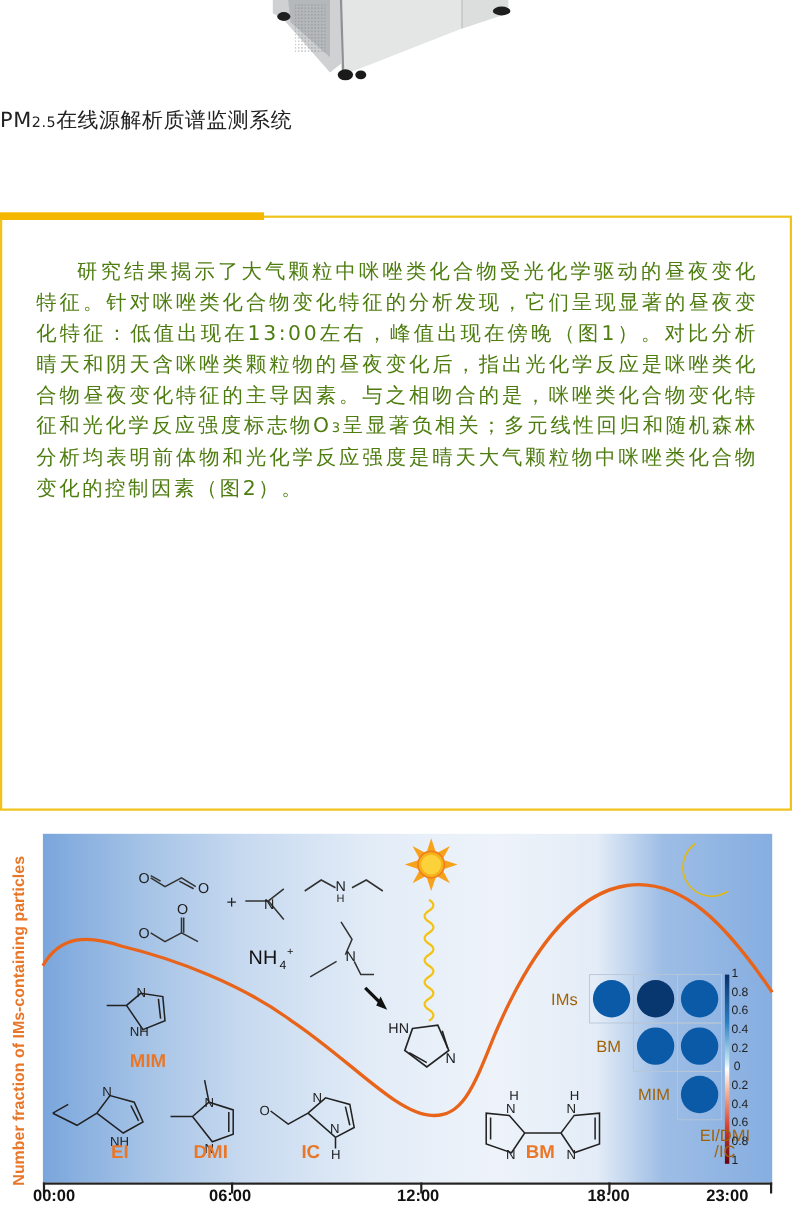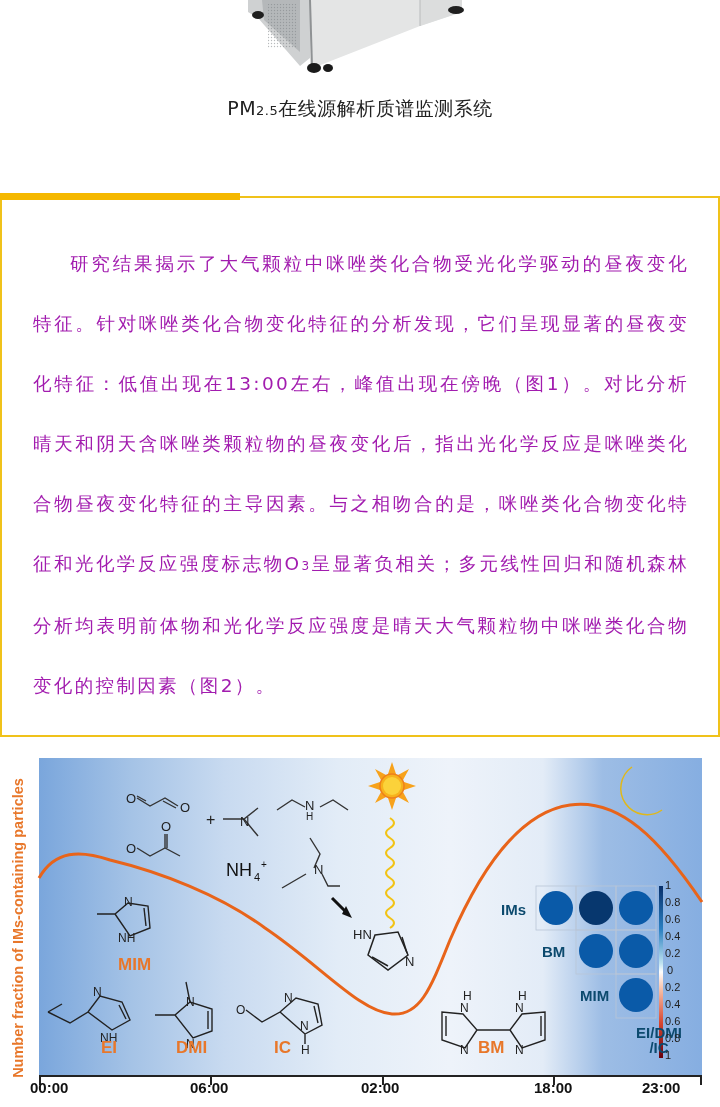--- a/index.html
+++ b/index.html
@@ -2,51 +2,51 @@
 <html><head>
 <meta charset="utf-8">
 <style>
   html, body { margin: 0; padding: 0; background: #ffffff; }
   body { width: 720px; height: 1107px; position: relative; overflow: hidden;
          font-family: "DejaVu Sans", sans-serif; color: #333; }
 
   
   .machine { position: absolute; left: 0; top: 0; width: 720px; height: 80px; }
 
-  .caption { position: absolute; left: 0; top: 96px; width: 720px; text-align: center;
+  .caption { position: absolute; left: 0; top: 96px; width: 720px; text-align: left;
              font-size: 19px; color: #222; letter-spacing: 0.5px; }
   .caption sub { font-size: 13px; vertical-align: baseline; }
 
   
   .article { position: absolute; left: 0; top: 196px; width: 716px; height: 537px;
              border: 2px solid #f0c21a; border-top-width: 2px; }
   .article .accent-bar { position: absolute; left: -2px; top: -5px; width: 240px; height: 7px;
              background: #f5b800; }
   .article .text { position: absolute; left: 31px; top: 36px; width: 656px;
-             font-size: 18.5px; line-height: 60px; color: #a21caf; letter-spacing: 2.35px;
+             font-size: 18.5px; line-height: 28px; color: #4d7c0f; letter-spacing: 2.35px;
              text-align: justify; }
   .article p { margin: 0; text-indent: 2em; }
   .article p sub { font-size: 12px; vertical-align: baseline; }
 
   
   .figure { position: absolute; left: 0; top: 750px; width: 720px; height: 357px; }
   .plot-bg { position: absolute; left: 39px; top: 8px; width: 663px; height: 317px;
              background: linear-gradient(90deg, #7aa6dc 0%, #a5c3e6 14%, #c8daf0 28%, #e2ecf7 45%, #eef3fa 62%, #e3ecf7 76%, #9dbde5 85%, #86aee1 100%); }
   .ylabel { position: absolute; left: 4px; top: 8px; width: 28px; height: 340px; }
   .ylabel span { position: absolute; left: 50%; top: 50%; transform: translate(-50%,-50%) rotate(-90deg);
              white-space: nowrap; font-family: "Liberation Sans", sans-serif; font-weight: bold;
              font-size: 14.5px; color: #e8772a; }
   .xaxis { position: absolute; left: 39px; top: 325px; width: 663px; height: 2px; background: #222; }
   .tick { position: absolute; top: 325px; width: 2px; height: 10px; background: #222; }
   .tick-label { position: absolute; top: 329px; font-family: "Liberation Sans", sans-serif;
              font-weight: bold; font-size: 15px; color: #111; }
   .compound-label { position: absolute; font-family: "Liberation Sans", sans-serif; font-weight: bold;
              font-size: 17px; color: #e8772a; }
-  .corr-label { position: absolute; font-family: "Liberation Sans", sans-serif; font-weight: bold;
-             font-size: 15px; color: #0c4a6e; text-align: center; line-height: 15px; }
+  .corr-label { position: absolute; font-family: "Liberation Sans", sans-serif; font-weight: normal;
+             font-size: 15px; color: #a16207; text-align: center; line-height: 15px; }
   .cb-tick { position: absolute; font-family: "Liberation Sans", sans-serif; font-size: 11px; color: #222; }
   .svg-layer { position: absolute; left: 0; top: 0; }
 </style>
 </head>
 <body>
 
 <div class="machine">
   <svg width="720" height="80" viewBox="0 0 720 80">
 
     <polygon points="248,0 310,0 310,58 300,66 258,18 248,12" fill="#cfd1d2"></polygon>
@@ -261,16 +261,16 @@
   <div class="cb-tick" style="left:665px;top:299px;">1</div>
 
   <div class="xaxis"></div>
   <div class="tick" style="left:39px;"></div>
   <div class="tick" style="left:210px;"></div>
   <div class="tick" style="left:382px;"></div>
   <div class="tick" style="left:553px;"></div>
   <div class="tick" style="left:700px;"></div>
   <div class="tick-label" style="left:30px;">00:00</div>
   <div class="tick-label" style="left:190px;">06:00</div>
-  <div class="tick-label" style="left:361px;">02:00</div>
+  <div class="tick-label" style="left:361px;">12:00</div>
   <div class="tick-label" style="left:534px;">18:00</div>
   <div class="tick-label" style="left:642px;">23:00</div>
 </div>
 
 </body></html>

